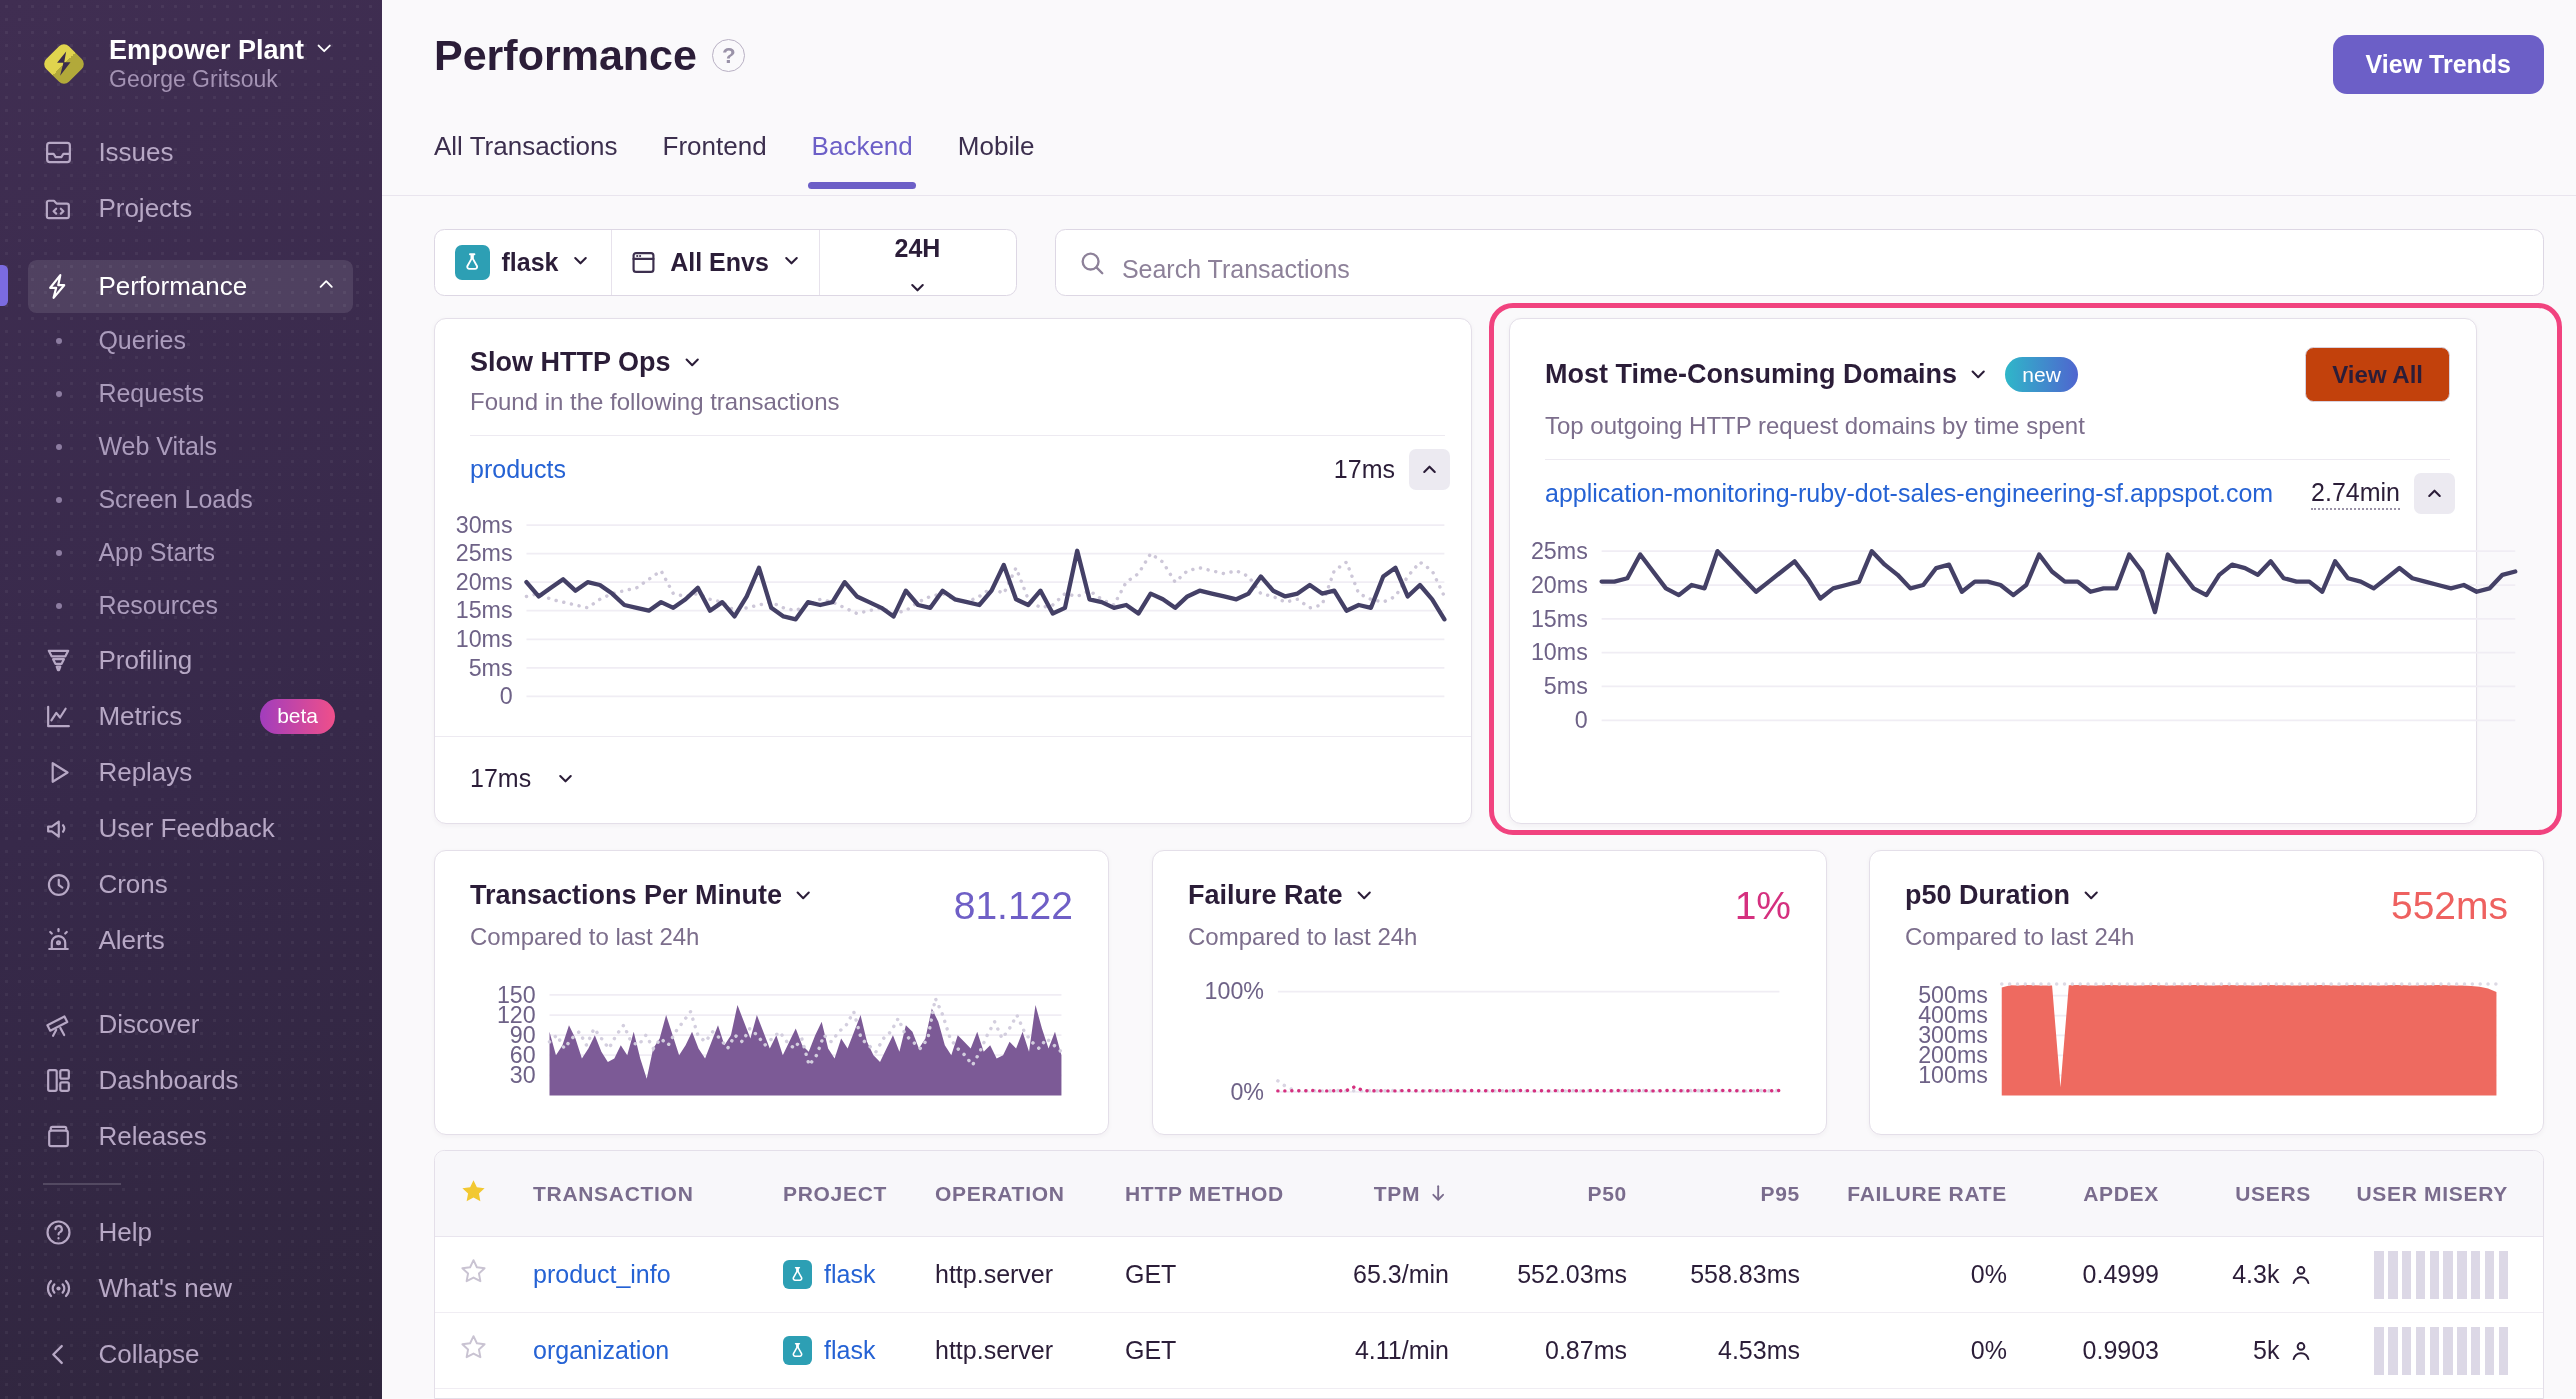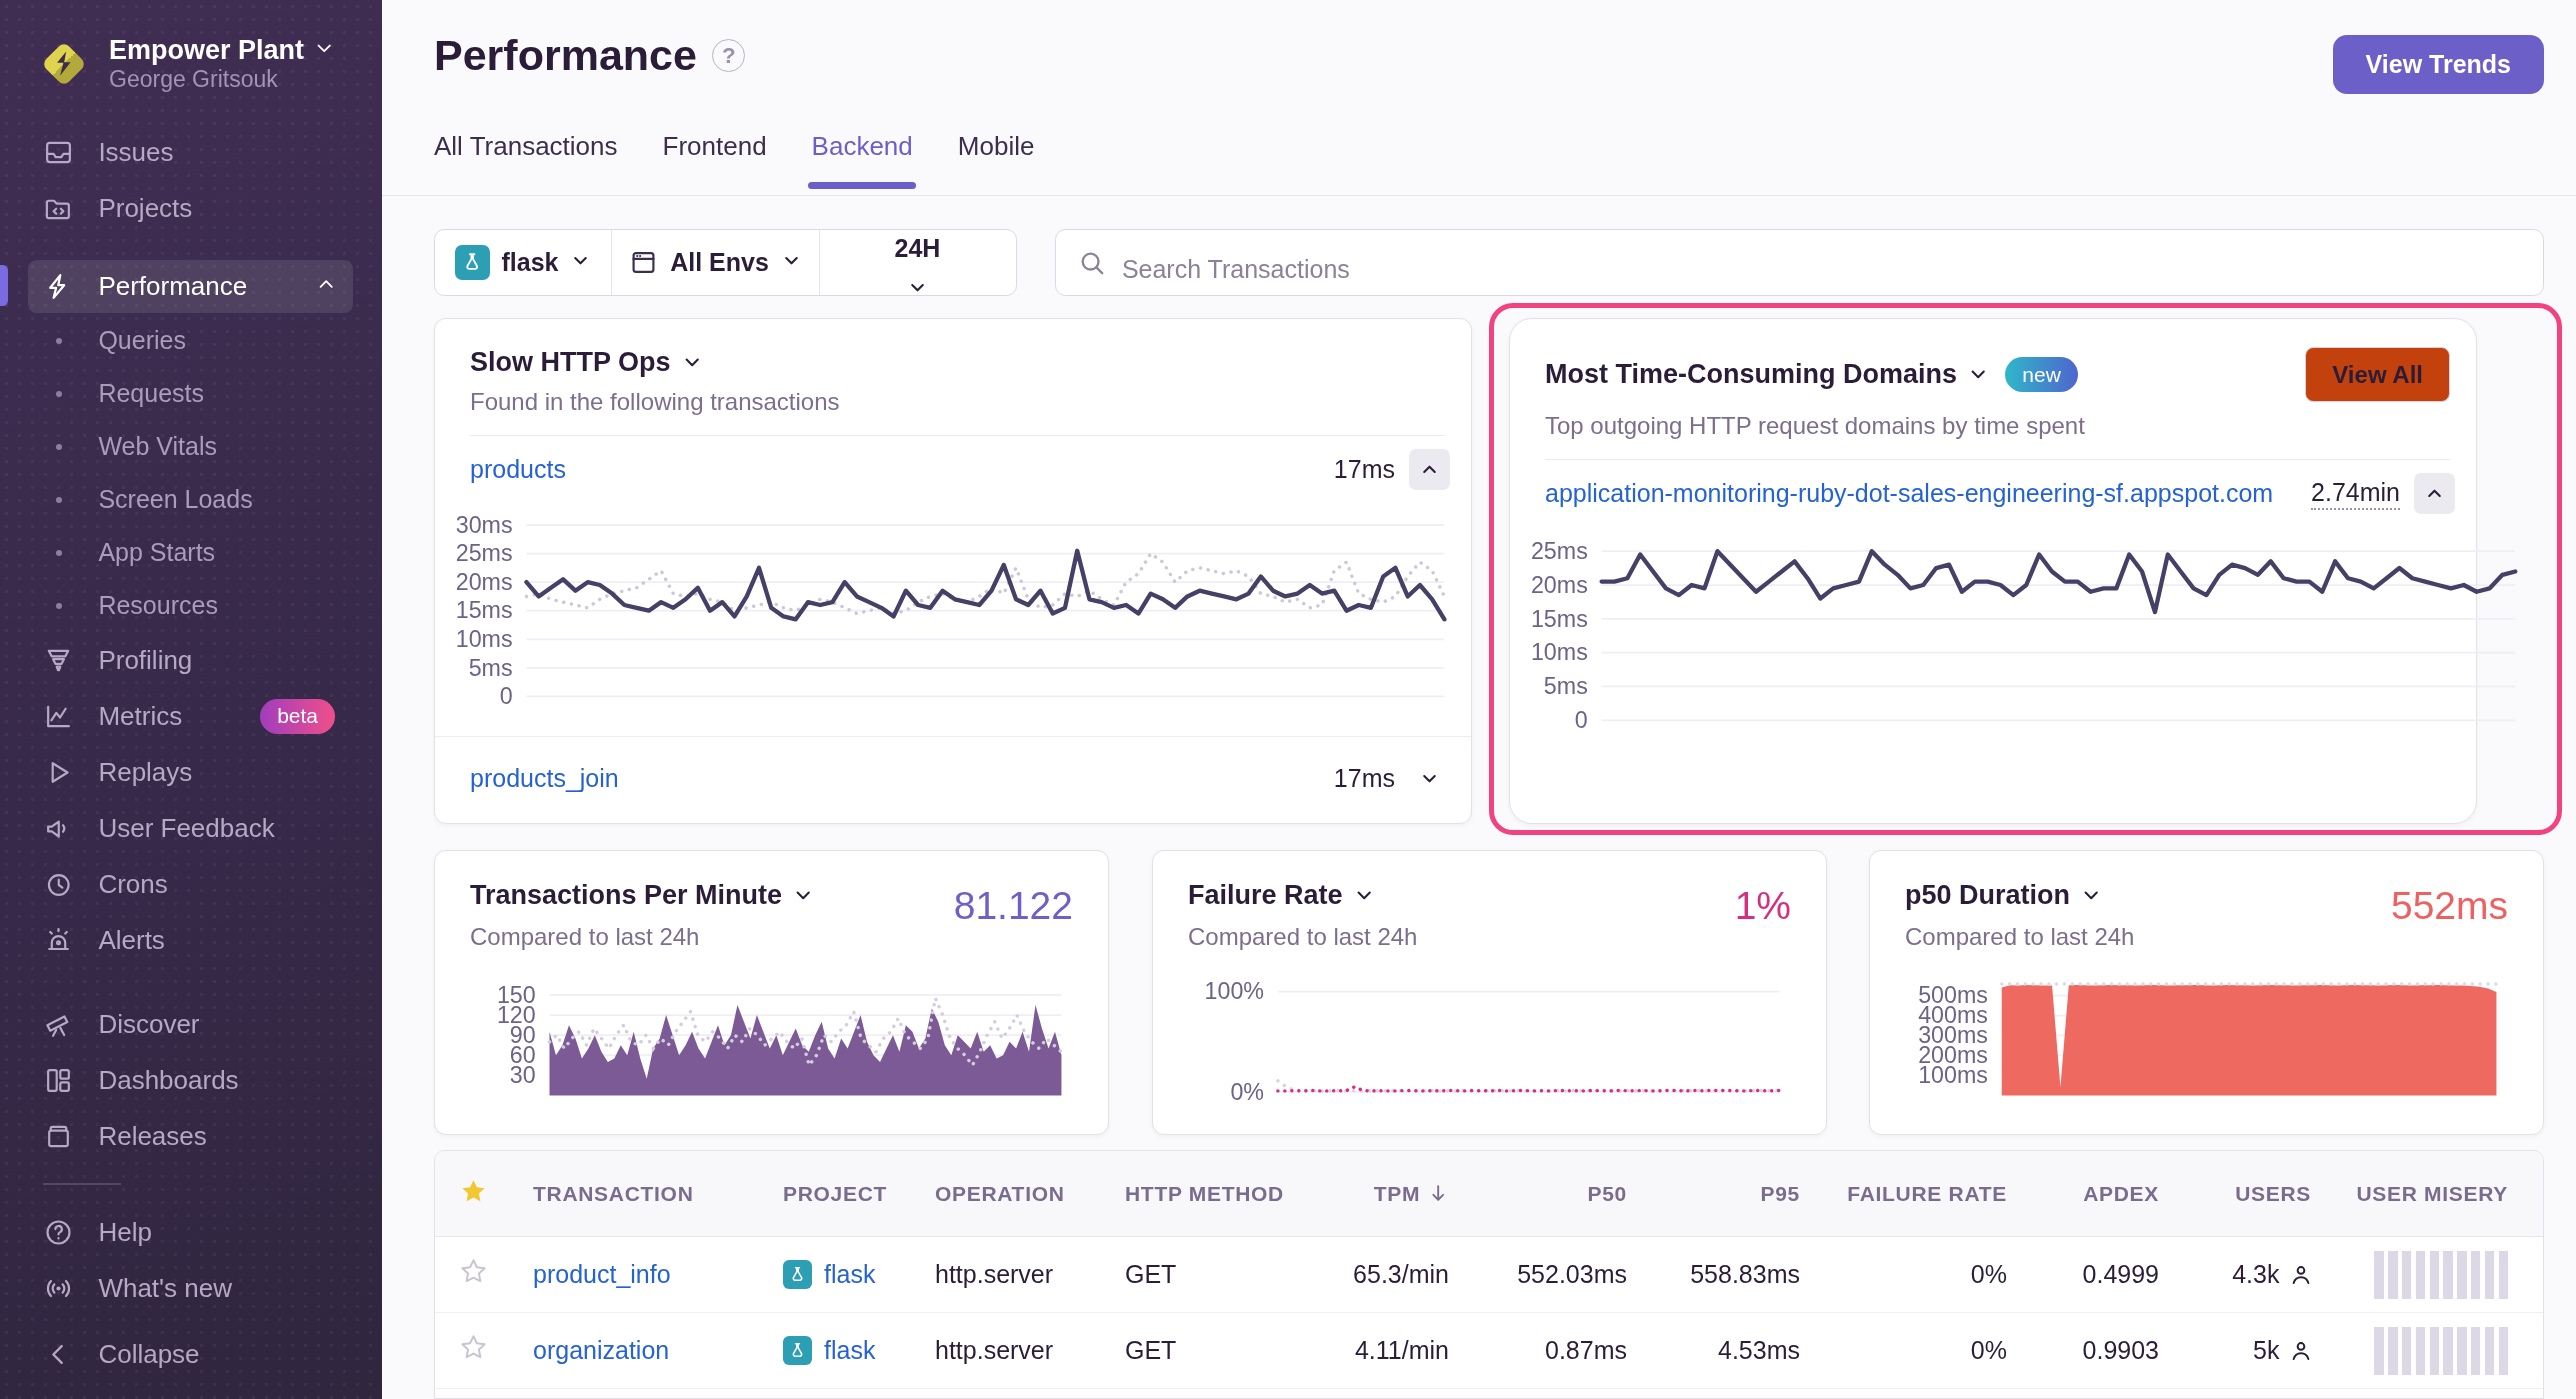--- a/index.html
+++ b/index.html
@@ -71,21 +71,21 @@
     border:1.7px solid #ddd7e4; border-radius:10.4px; display:flex; align-items:center; padding:0 22.4px; gap:15.5px; }
   .searchbox svg { width:28px; height:28px; color:#8d8199; flex:0 0 auto; }
   .searchbox input { border:none; outline:none; font-size:25px; flex:1; color:#2b1d38;
     font-family:"Liberation Sans",sans-serif; background:transparent;margin-top:13px; }
   .searchbox input::placeholder { color:#8d8199; }
 
   
   .card { position:absolute; background:#fff; border:1.7px solid #e4dfe9; border-radius:12px;
     box-shadow:0 1.7px 5.2px rgba(40,30,60,.04); }
   .card-slow { left:52px; top:318px; width:1038px; height:506px; }
-  .card-domains { left:1127px; top:318px; width:968px; height:506px;border-radius:23px; }
+  .card-domains { left:1127px; top:318px; width:968px; height:506px; }
   .pink-outline { position:absolute; left:1107px; top:303px; width:1073px; height:532px;
     border:5.2px solid #f1437f; border-radius:24px; pointer-events:none; z-index:5; }
   .card-head { padding:28px 26px 0 35px; }
   .card-title-row { display:flex; align-items:center; gap:15.5px; }
   .card-title { font-size:27px; font-weight:bold; color:#2b1d38; display:flex; align-items:center; gap:10.4px; cursor:pointer; }
   .card-title svg { width:22.4px; height:22.4px; }
   .badge-new { font-size:21px; color:#fff; background:linear-gradient(90deg,#2fb7c9,#4f65cf);
     border-radius:19px; padding:5.2px 17px; }
   .view-all { margin-left:auto; background:#c2410c; border:1.7px solid #d8d2df; border-radius:8.6px;
     height:55px; padding:0 26px; font-size:24px; font-weight:bold; color:#2b1d38; cursor:pointer; }
@@ -457,21 +457,20 @@
           <line x1="100" x2="1165" y1="155.8" y2="155.8" stroke="#f0edf4" stroke-width="2"></line>
           <text x="84" y="164.8" text-anchor="end" font-size="27" fill="#6e6287">10ms</text>
           <line x1="100" x2="1165" y1="188.9" y2="188.9" stroke="#f0edf4" stroke-width="2"></line>
           <text x="84" y="197.9" text-anchor="end" font-size="27" fill="#6e6287">5ms</text>
           <line x1="100" x2="1165" y1="222.0" y2="222.0" stroke="#f0edf4" stroke-width="2"></line>
           <text x="84" y="231.0" text-anchor="end" font-size="27" fill="#6e6287">0</text>
           <path d="M100.0 106.1 L114.2 102.8 L128.4 109.4 L142.6 112.7 L156.8 116.0 L171.0 119.3 L185.2 109.4 L199.4 102.8 L213.6 99.4 L227.8 96.1 L242.0 86.2 L256.2 76.3 L270.4 102.8 L284.6 106.1 L298.8 102.8 L313.0 109.4 L327.2 112.7 L341.4 122.6 L355.6 119.3 L369.8 116.0 L384.0 112.7 L398.2 119.3 L412.4 122.6 L426.6 116.0 L440.8 109.4 L455.0 112.7 L469.2 119.3 L483.4 125.9 L497.6 122.6 L511.8 119.3 L526.0 125.9 L540.2 122.6 L554.4 112.7 L568.6 106.1 L582.8 102.8 L597.0 109.4 L611.2 112.7 L625.4 106.1 L639.6 96.1 L653.8 102.8 L668.0 72.9 L682.2 109.4 L696.4 119.3 L710.6 116.0 L724.8 102.8 L739.0 106.1 L753.2 99.4 L767.4 109.4 L781.6 116.0 L795.8 89.5 L810.0 79.6 L824.2 56.4 L838.4 66.3 L852.6 89.5 L866.8 76.3 L881.0 72.9 L895.2 76.3 L909.4 79.6 L923.6 76.3 L937.8 82.9 L952.0 102.8 L966.2 106.1 L980.4 112.7 L994.6 109.4 L1008.8 119.3 L1023.0 116.0 L1037.2 76.3 L1051.4 66.3 L1065.6 102.8 L1079.8 109.4 L1094.0 112.7 L1108.2 106.1 L1122.4 82.9 L1136.6 66.3 L1150.8 76.3 L1165.0 106.1" fill="none" stroke="#cdc7d8" stroke-width="4" stroke-dasharray="0.1 9" stroke-linecap="round"></path>
           <path d="M100.0 89.5 L114.2 106.1 L128.4 96.1 L142.6 86.2 L156.8 99.4 L171.0 89.5 L185.2 92.8 L199.4 102.8 L213.6 116.0 L227.8 119.3 L242.0 122.6 L256.2 112.7 L270.4 119.3 L284.6 109.4 L298.8 96.1 L313.0 122.6 L327.2 112.7 L341.4 129.3 L355.6 106.1 L369.8 72.9 L384.0 119.3 L398.2 129.3 L412.4 132.6 L426.6 112.7 L440.8 116.0 L455.0 112.7 L469.2 89.5 L483.4 106.1 L497.6 112.7 L511.8 119.3 L526.0 129.3 L540.2 99.4 L554.4 116.0 L568.6 119.3 L582.8 99.4 L597.0 109.4 L611.2 112.7 L625.4 116.0 L639.6 99.4 L653.8 69.6 L668.0 109.4 L682.2 116.0 L696.4 99.4 L710.6 125.9 L724.8 119.3 L739.0 53.1 L753.2 109.4 L767.4 112.7 L781.6 119.3 L795.8 116.0 L810.0 125.9 L824.2 102.8 L838.4 109.4 L852.6 119.3 L866.8 106.1 L881.0 99.4 L895.2 102.8 L909.4 106.1 L923.6 109.4 L937.8 102.8 L952.0 82.9 L966.2 99.4 L980.4 106.1 L994.6 102.8 L1008.8 92.8 L1023.0 102.8 L1037.2 99.4 L1051.4 122.6 L1065.6 116.0 L1079.8 119.3 L1094.0 82.9 L1108.2 72.9 L1122.4 106.1 L1136.6 92.8 L1150.8 109.4 L1165.0 132.6" fill="none" stroke="#444066" stroke-width="5" stroke-linejoin="round" stroke-linecap="round"></path>
         </svg></div>
     <div class="tx-row last">
-      <a class="tx-link">products_join</a>
       <span class="tx-val">17ms</span>
       <button class="chev-btn">
         <svg viewBox="0 0 24 24" fill="none" stroke="currentColor" stroke-width="2.4" stroke-linecap="round" stroke-linejoin="round">
             <path d="M6 9.2l6 6 6-6"></path>
           </svg>
       </button>
     </div>
   </div>
 
   <div class="card card-domains">

